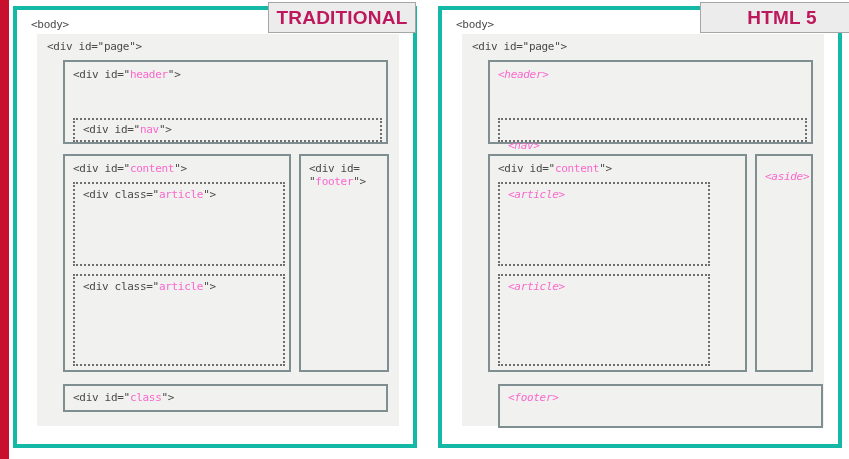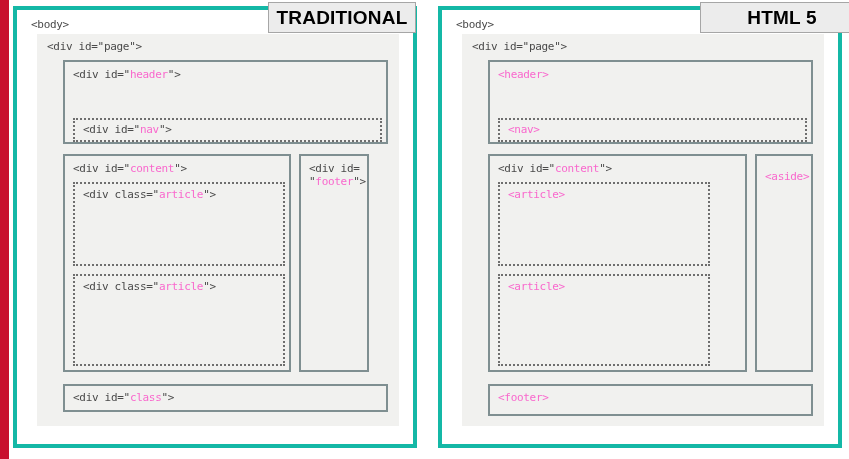--- a/index.html
+++ b/index.html
@@ -53,21 +53,21 @@
     background: #ececec;
     border: 1px solid #a6a6a6;
     box-sizing: border-box;
     display: flex;
     align-items: center;
     justify-content: center;
     font-family: "Liberation Sans", sans-serif;
     font-weight: bold;
     font-size: 19px;
     letter-spacing: 0.2px;
-    color: #000000;
+    color: #be185d;
     z-index: 5;
   }
   .badge-left {
     left: 268px;
     width: 148px;
   }
   .badge-right {
     left: 700px;
     width: 164px;
   }
@@ -121,39 +121,39 @@
     position: absolute;
     left: 8px;
     top: 6px;
     font-size: 11px;
     color: #4a4a4a;
     letter-spacing: -0.3px;
     line-height: 13px;
     white-space: pre;
   }
   .tag .v { color: #f968cd; }
-  .tag.html5 { color: #f968cd; }
+  .tag.html5 { color: #f968cd; font-style: italic; }
 
   
   .l-header  { left: 26px; top: 26px;  width: 325px; height: 84px; }
   .l-nav     { left: 8px;  top: 56px;  width: 309px; height: 24px; }
   .l-content { left: 26px; top: 120px; width: 228px; height: 218px; }
   .l-art1    { left: 8px;  top: 26px;  width: 212px; height: 84px; }
   .l-art2    { left: 8px;  top: 118px; width: 212px; height: 92px; }
-  .l-sidebar { left: 262px; top: 120px; width: 70px;  height: 218px; }
+  .l-sidebar { left: 262px; top: 120px; width: 90px;  height: 218px; }
   .l-footer  { left: 26px; top: 350px; width: 325px; height: 28px; }
 
   
   .r-header  { left: 26px; top: 26px;  width: 325px; height: 84px; }
   .r-nav     { left: 8px;  top: 56px;  width: 309px; height: 24px; }
   .r-content { left: 26px; top: 120px; width: 259px; height: 218px; }
   .r-art1    { left: 8px;  top: 26px;  width: 212px; height: 84px; }
   .r-art2    { left: 8px;  top: 118px; width: 212px; height: 92px; }
   .r-aside   { left: 293px; top: 120px; width: 58px; height: 218px; }
-  .r-footer  { left: 26px; top: 350px; width: 325px; height: 32px; }
+  .r-footer  { left: 36px; top: 350px; width: 325px; height: 44px; }
 </style>
 </head>
 <body>
 
 <div class="accent-bar"></div>
 
 <div class="panel panel-left">
 
   <div class="body-label">&lt;body&gt;</div>
 
@@ -199,21 +199,21 @@
   <div class="body-label">&lt;body&gt;</div>
 
   <div class="page-region">
 
     <div class="page-label"><span>&lt;div id="</span><span class="v">page</span><span>"&gt;</span></div>
 
     <div class="box r-header">
       <div class="tag html5">&lt;header&gt;</div>
 
       <div class="box-dotted r-nav">
-        <div class="tag html5" style="top:3px;">&lt;nav&gt;</div>
+        <div class="tag html5" style="top:19px;">&lt;nav&gt;</div>
       </div>
     </div>
 
     <div class="box r-content">
       <div class="tag"><span>&lt;div id="</span><span class="v">content</span><span>"&gt;</span></div>
 
       <div class="box-dotted r-art1">
         <div class="tag html5" style="top:4px;">&lt;article&gt;</div>
       </div>
 

